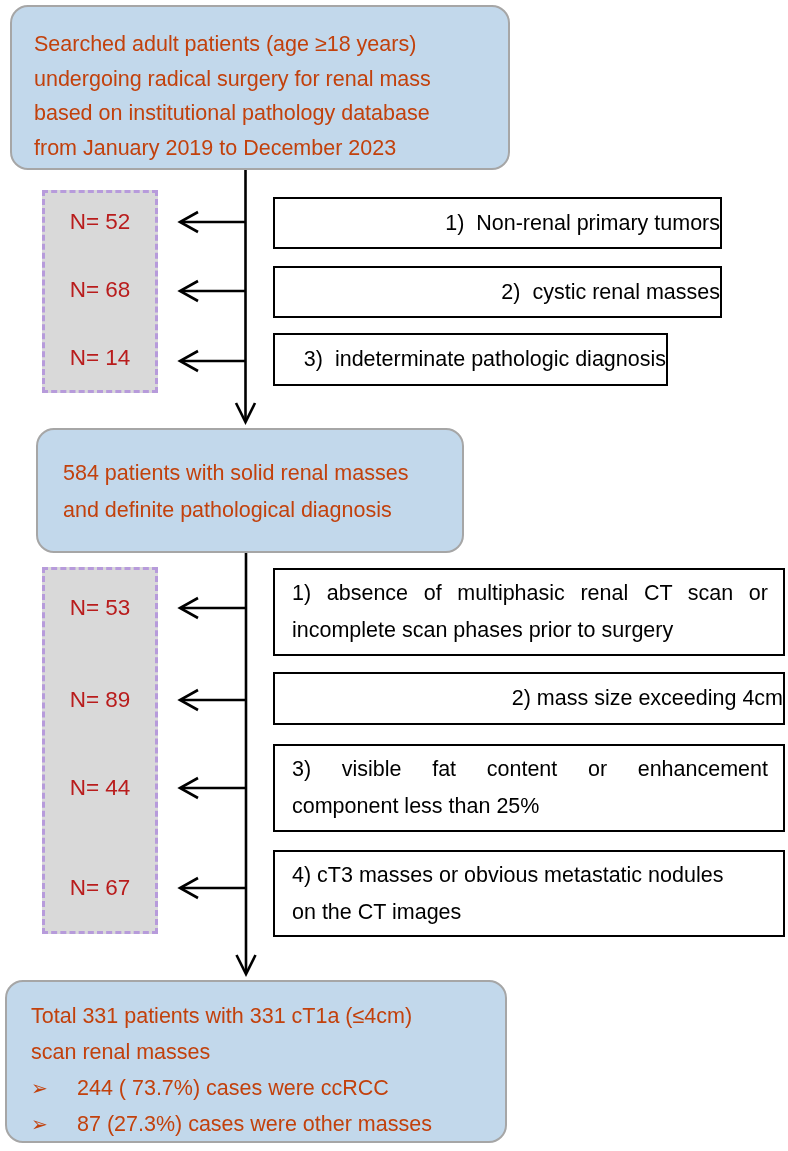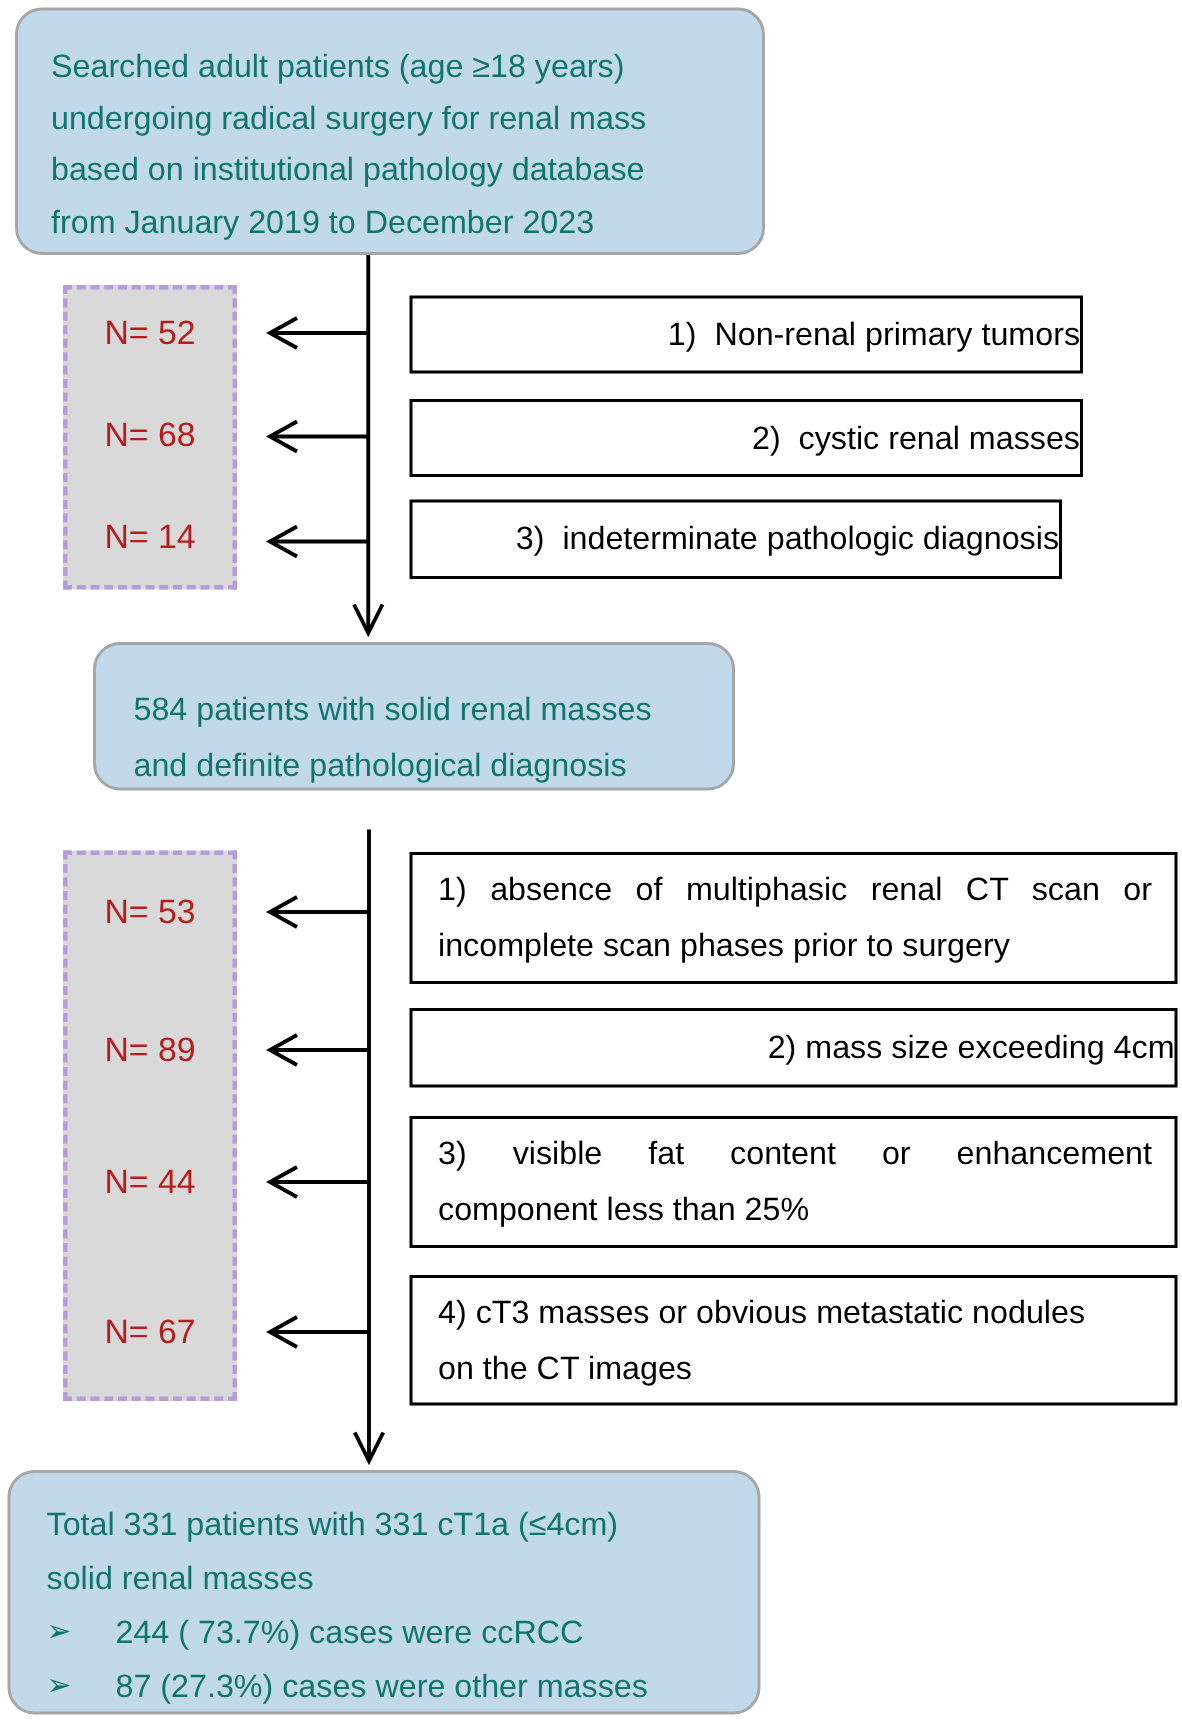--- a/index.html
+++ b/index.html
@@ -6,25 +6,25 @@
   .canvas{
     position:relative;width:788px;height:1151px;background:#ffffff;
     font-family:"Liberation Sans", sans-serif;overflow:hidden;
   }
   svg.connectors{position:absolute;left:0;top:0;pointer-events:none;}
 
   
   .bbox{
     position:absolute;box-sizing:border-box;
     background:#c2d8eb;border:2px solid #a6a6a6;border-radius:18px;
-    color:#0f766e;
+    color:#c2410c;
   }
   .bline{white-space:nowrap;}
   #topBox{left:10px;top:5px;width:500px;height:165px;padding:20px 12px 0 22px;font-size:21.5px;line-height:34.5px;}
-  #midBox{left:36px;top:428px;width:428px;height:99px;padding:25px 12px 0 25px;font-size:21.5px;line-height:37px;margin-left:26px;}
+  #midBox{left:36px;top:428px;width:428px;height:125px;padding:25px 12px 0 25px;font-size:21.5px;line-height:37px;}
   #botBox{left:5px;top:980px;width:502px;height:163px;padding:16px 8px 0 24px;font-size:21.5px;line-height:36px;}
   .bullet{display:flex;}
   .bullet .glyph{flex:none;width:46px;font-size:20px;}
 
   
   .gbox{
     position:absolute;box-sizing:border-box;
     background:#d9d9d9;border:3px dashed #b79bdb;
   }
   #gray1{left:42px;top:190px;width:116px;height:203px;}
@@ -35,21 +35,21 @@
 
   
   .wbox{
     position:absolute;left:273px;box-sizing:border-box;
     background:#ffffff;border:2.5px solid #000000;color:#000;font-size:21.5px;
   }
   .wsingle{display:flex;align-items:center;padding-left:17px;justify-content:flex-end;}
   .wmulti{display:flex;flex-direction:column;justify-content:center;padding:0 15px 0 17px;line-height:37px;}
   #wb1{top:197px;width:449px;height:52px;}
   #wb2{top:266px;width:449px;height:52px;}
-  #wb3{top:333px;width:435px;height:53px;}
+  #wb3{top:333px;width:395px;height:53px;}
   #wb4{top:568px;width:512px;height:88px;}
   #wb5{top:672px;width:512px;height:53px;}
   #wb6{top:744px;width:512px;height:88px;}
   #wb7{top:850px;width:512px;height:87px;}
   .jl{text-align:justify;text-align-last:justify;}
   .pre{white-space:pre-wrap;}
 </style>
 </head>
 <body>
 
@@ -140,21 +140,21 @@
     <div class="jl">3) visible fat content or enhancement</div>
     <div>component less than 25%</div>
   </div>
   <div class="wbox wmulti" id="wb7">
     <div>4) cT3 masses or obvious metastatic nodules</div>
     <div>on the CT images</div>
   </div>
 
   <div class="bbox" id="botBox">
     <div class="bline">Total 331 patients with 331 cT1a (≤4cm)</div>
-    <div class="bline">solid renal masses</div>
+    <div class="bline">scan renal masses</div>
     <div class="bullet">
       <span class="glyph">➢</span>
       <span class="bline">244 ( 73.7%) cases were ccRCC</span>
     </div>
     <div class="bullet">
       <span class="glyph">➢</span>
       <span class="bline">87 (27.3%) cases were other masses</span>
     </div>
   </div>
 

